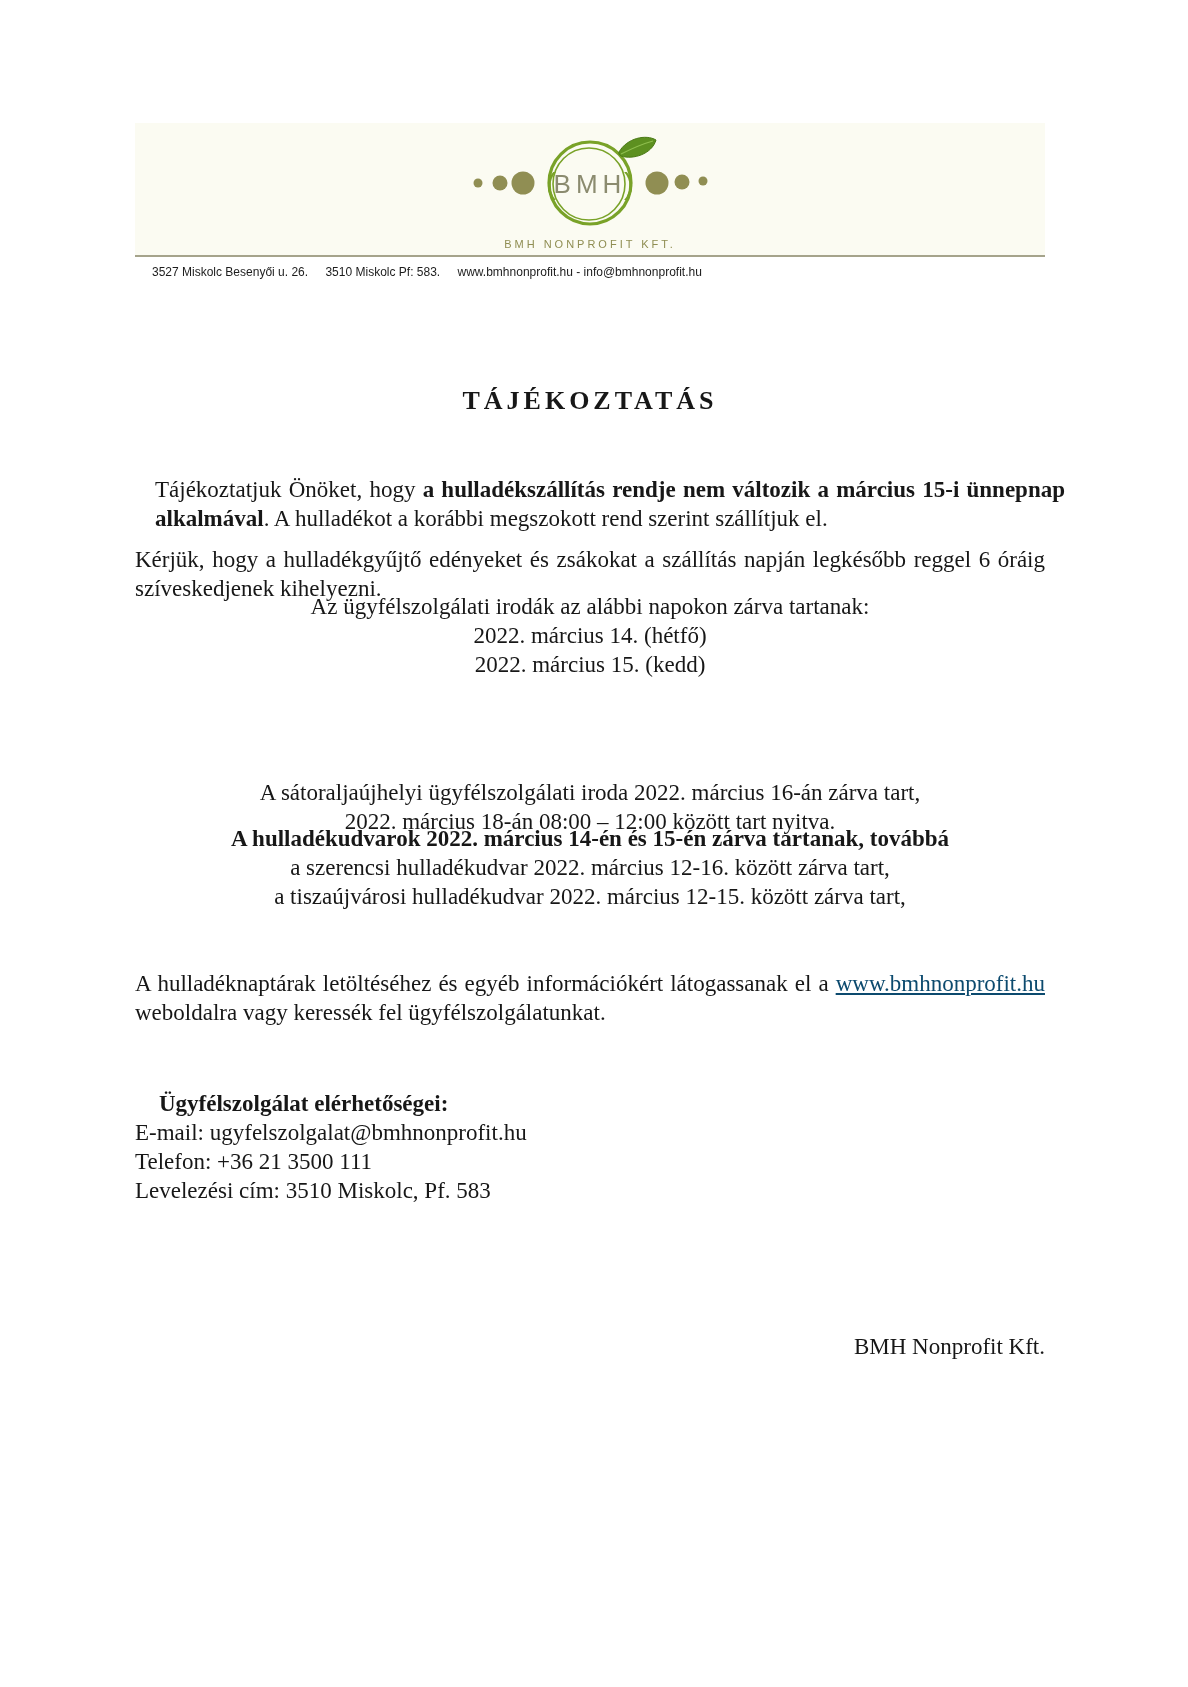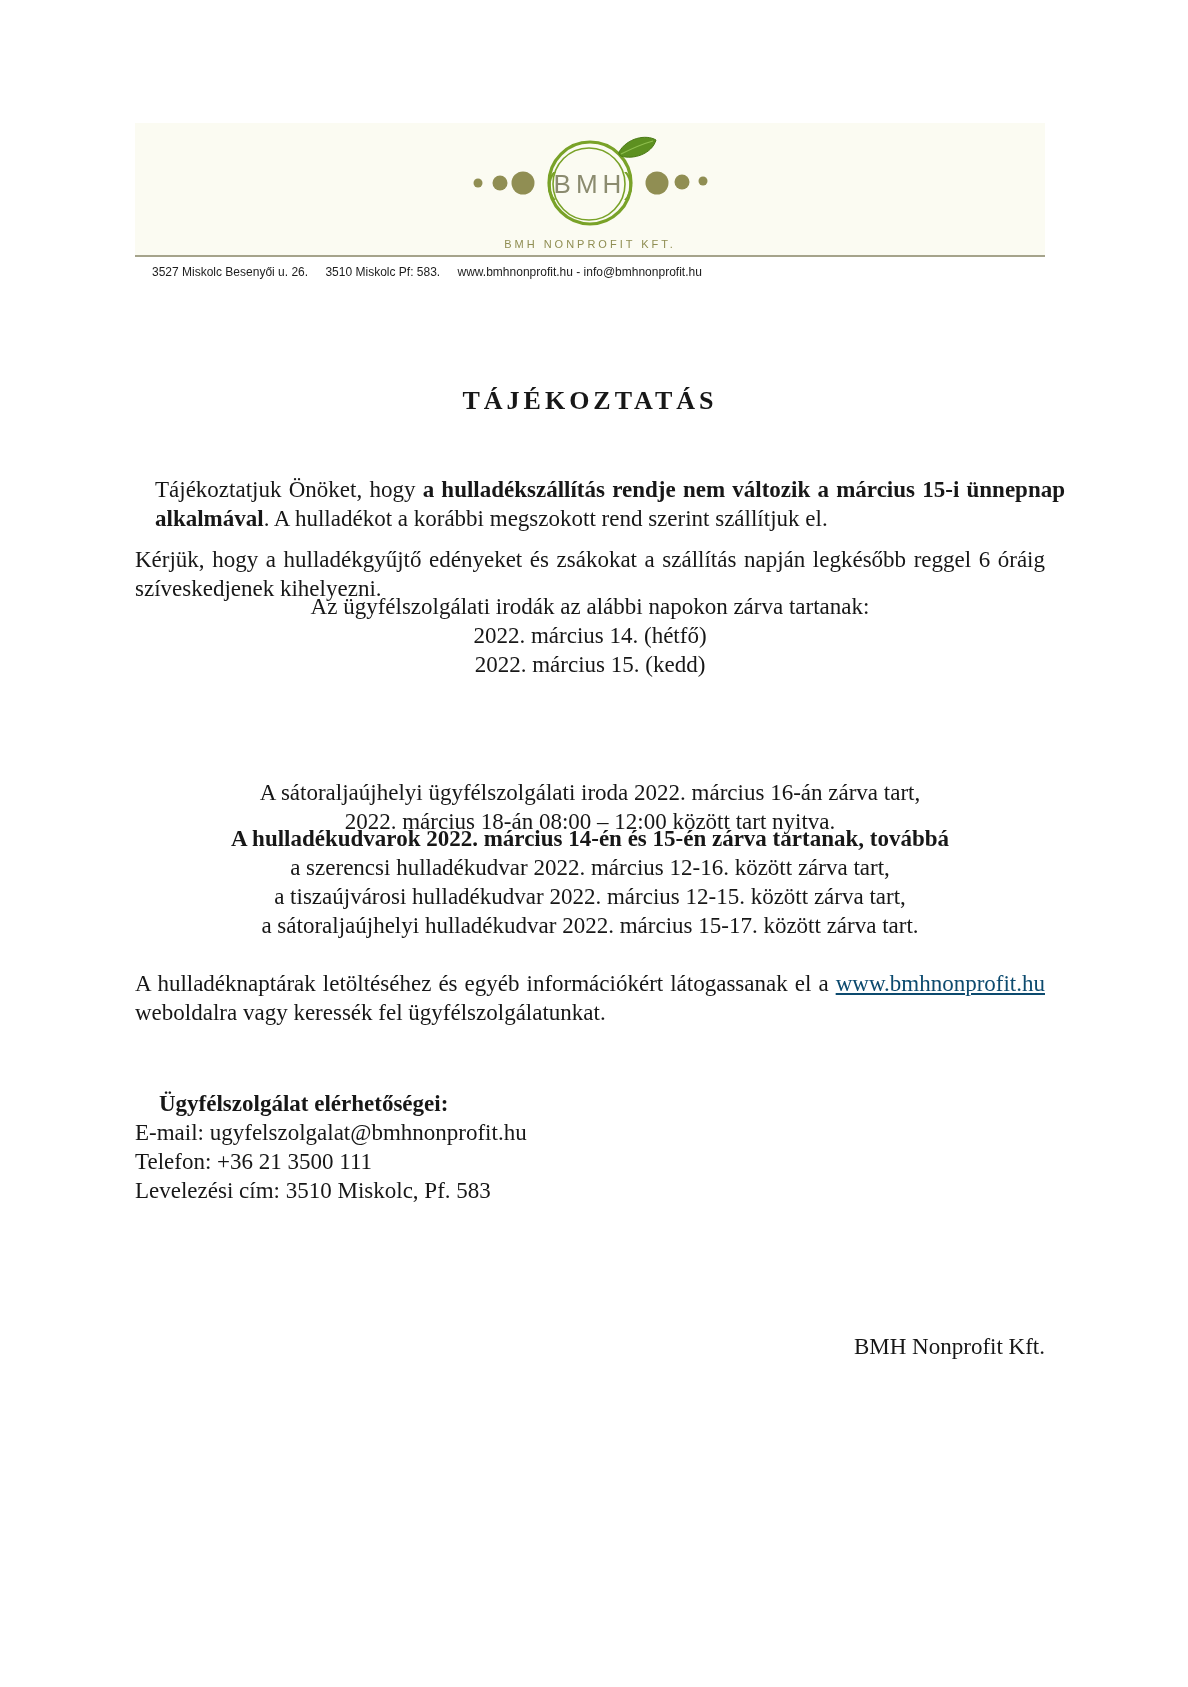--- a/index.html
+++ b/index.html
@@ -111,21 +111,20 @@
 
   <div class="block centered sator">
     <div>A sátoraljaújhelyi ügyfélszolgálati iroda 2022. március 16-án zárva tart,</div>
     <div>2022. március 18-án 08:00 – 12:00 között tart nyitva.</div>
   </div>
 
   <div class="block centered yards">
     <div class="bold-line">A hulladékudvarok 2022. március 14-én és 15-én zárva tartanak, továbbá</div>
     <div>a szerencsi hulladékudvar 2022. március 12-16. között zárva tart,</div>
     <div>a tiszaújvárosi hulladékudvar 2022. március 12-15. között zárva tart,</div>
-    <div>a sátoraljaújhelyi hulladékudvar 2022. március 15-17. között zárva tart.</div>
   </div>
 
   <p class="block para calendar"><span>A hulladéknaptárak letöltéséhez és egyéb információkért látogassanak el a </span><a class="doc-link">www.bmhnonprofit.hu</a><span> weboldalra vagy keressék fel ügyfélszolgálatunkat.</span></p>
 
   <div class="block contact">
     <div class="contact-heading">Ügyfélszolgálat elérhetőségei:</div>
     <div>E-mail: ugyfelszolgalat@bmhnonprofit.hu</div>
     <div>Telefon: +36 21 3500 111</div>
     <div>Levelezési cím: 3510 Miskolc, Pf. 583</div>
   </div>

